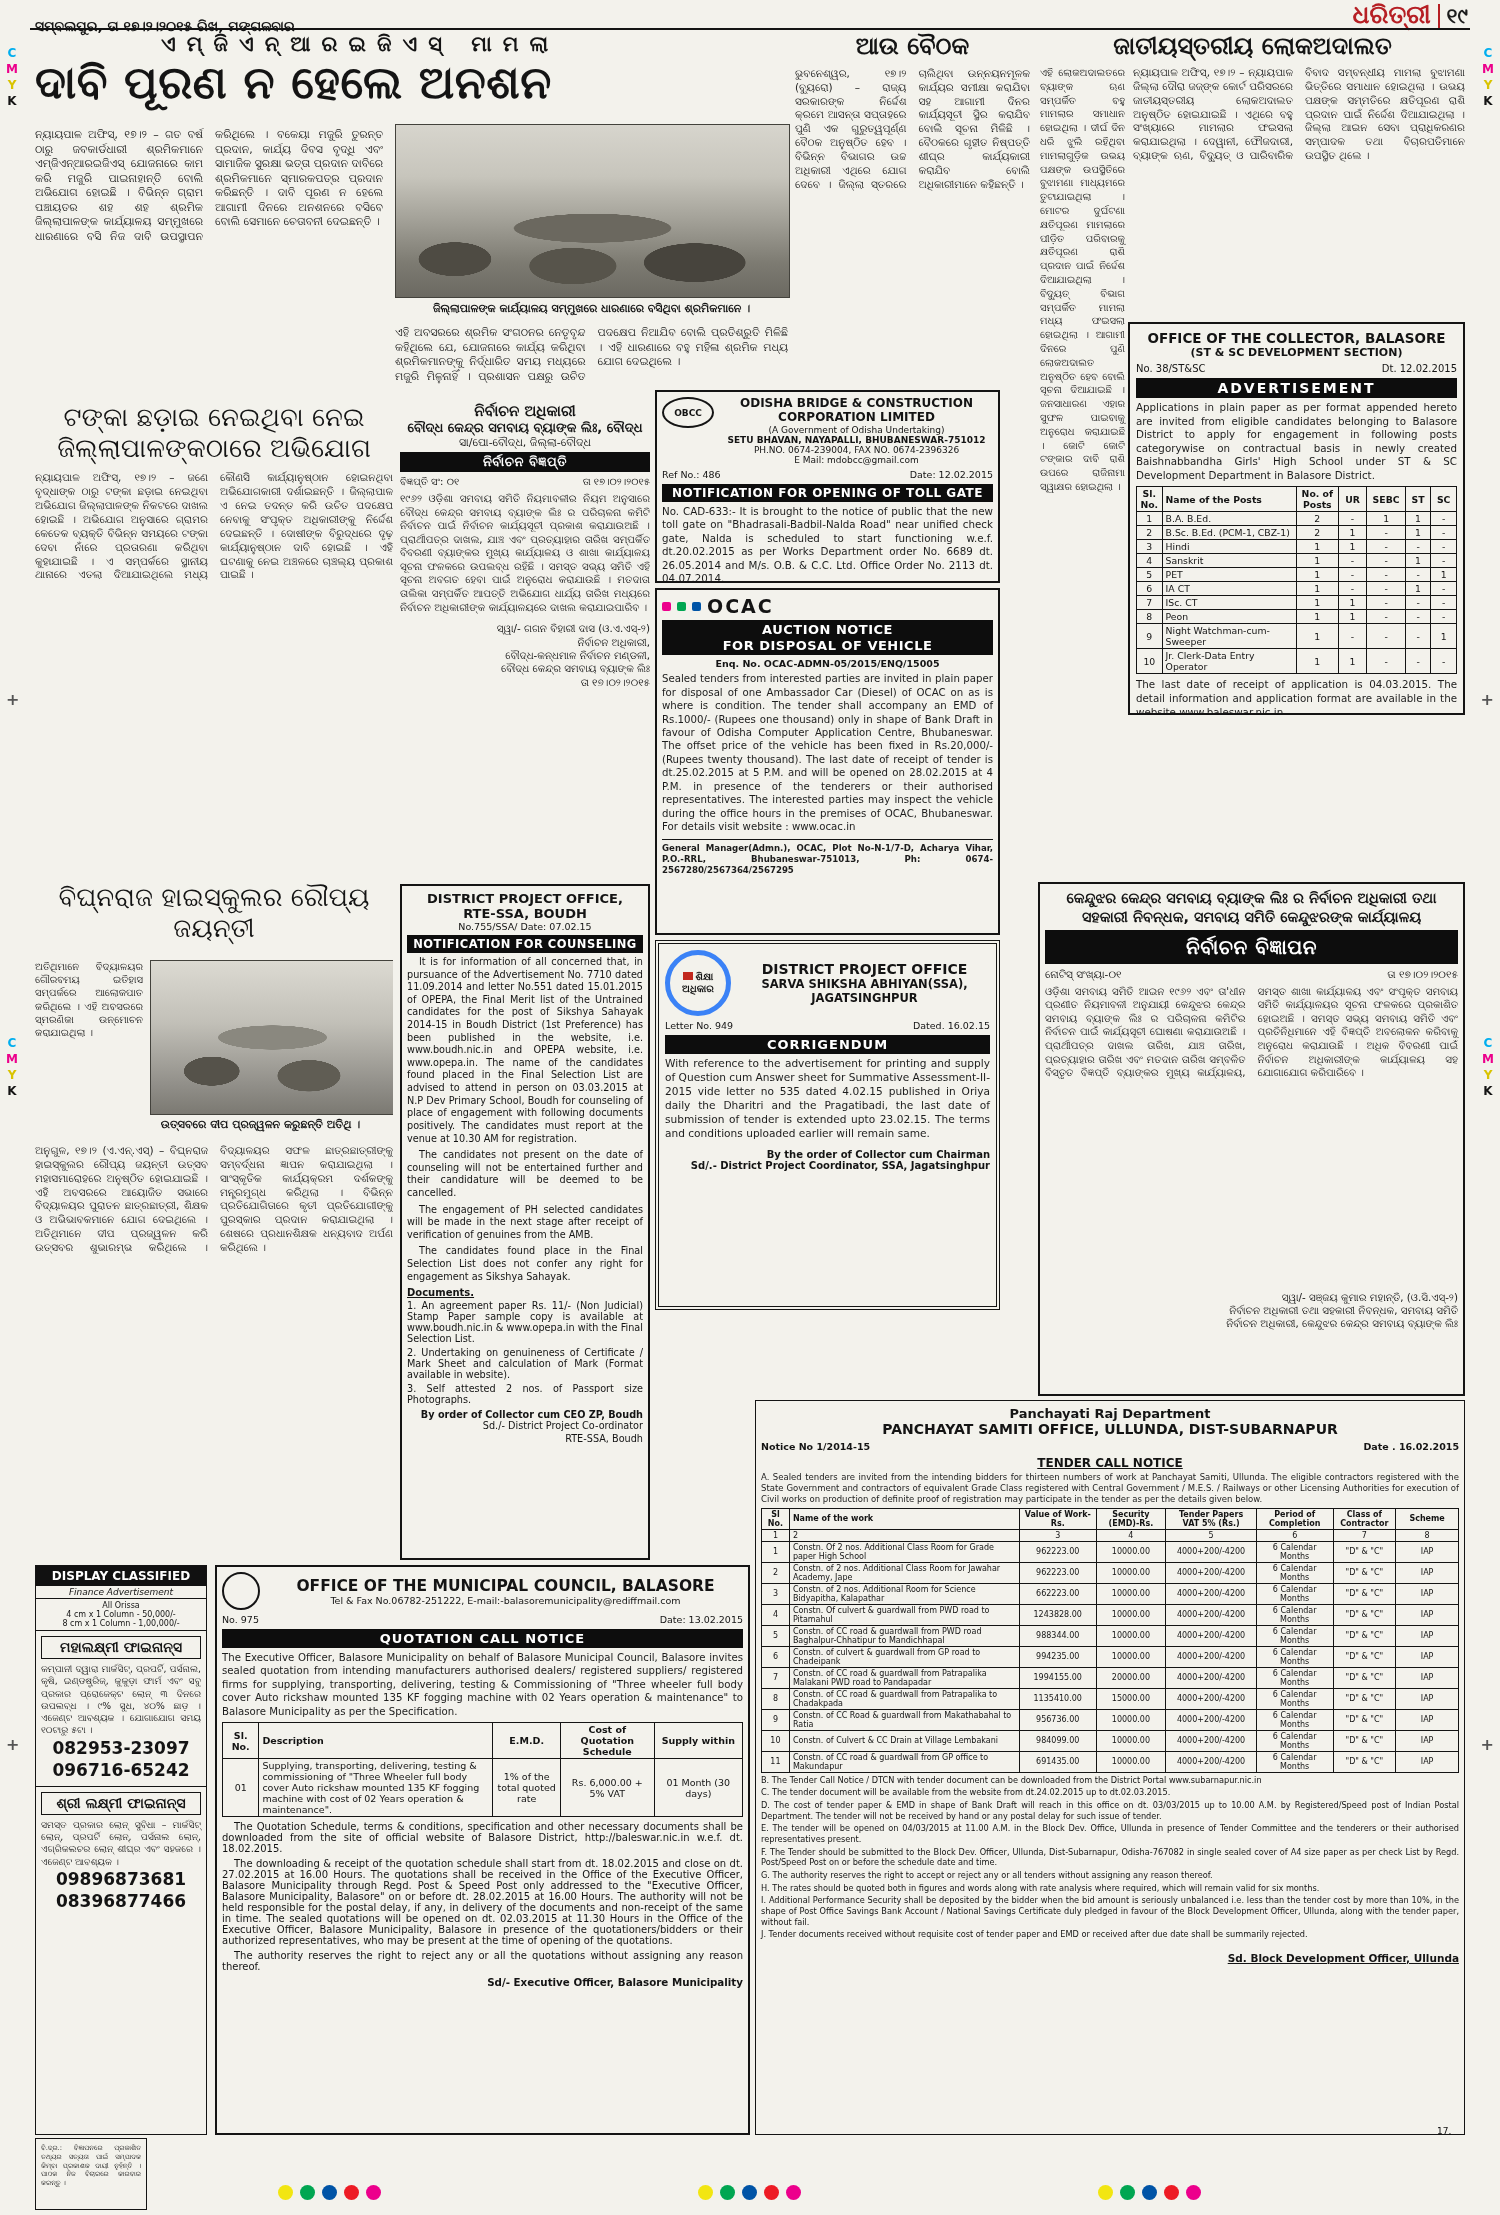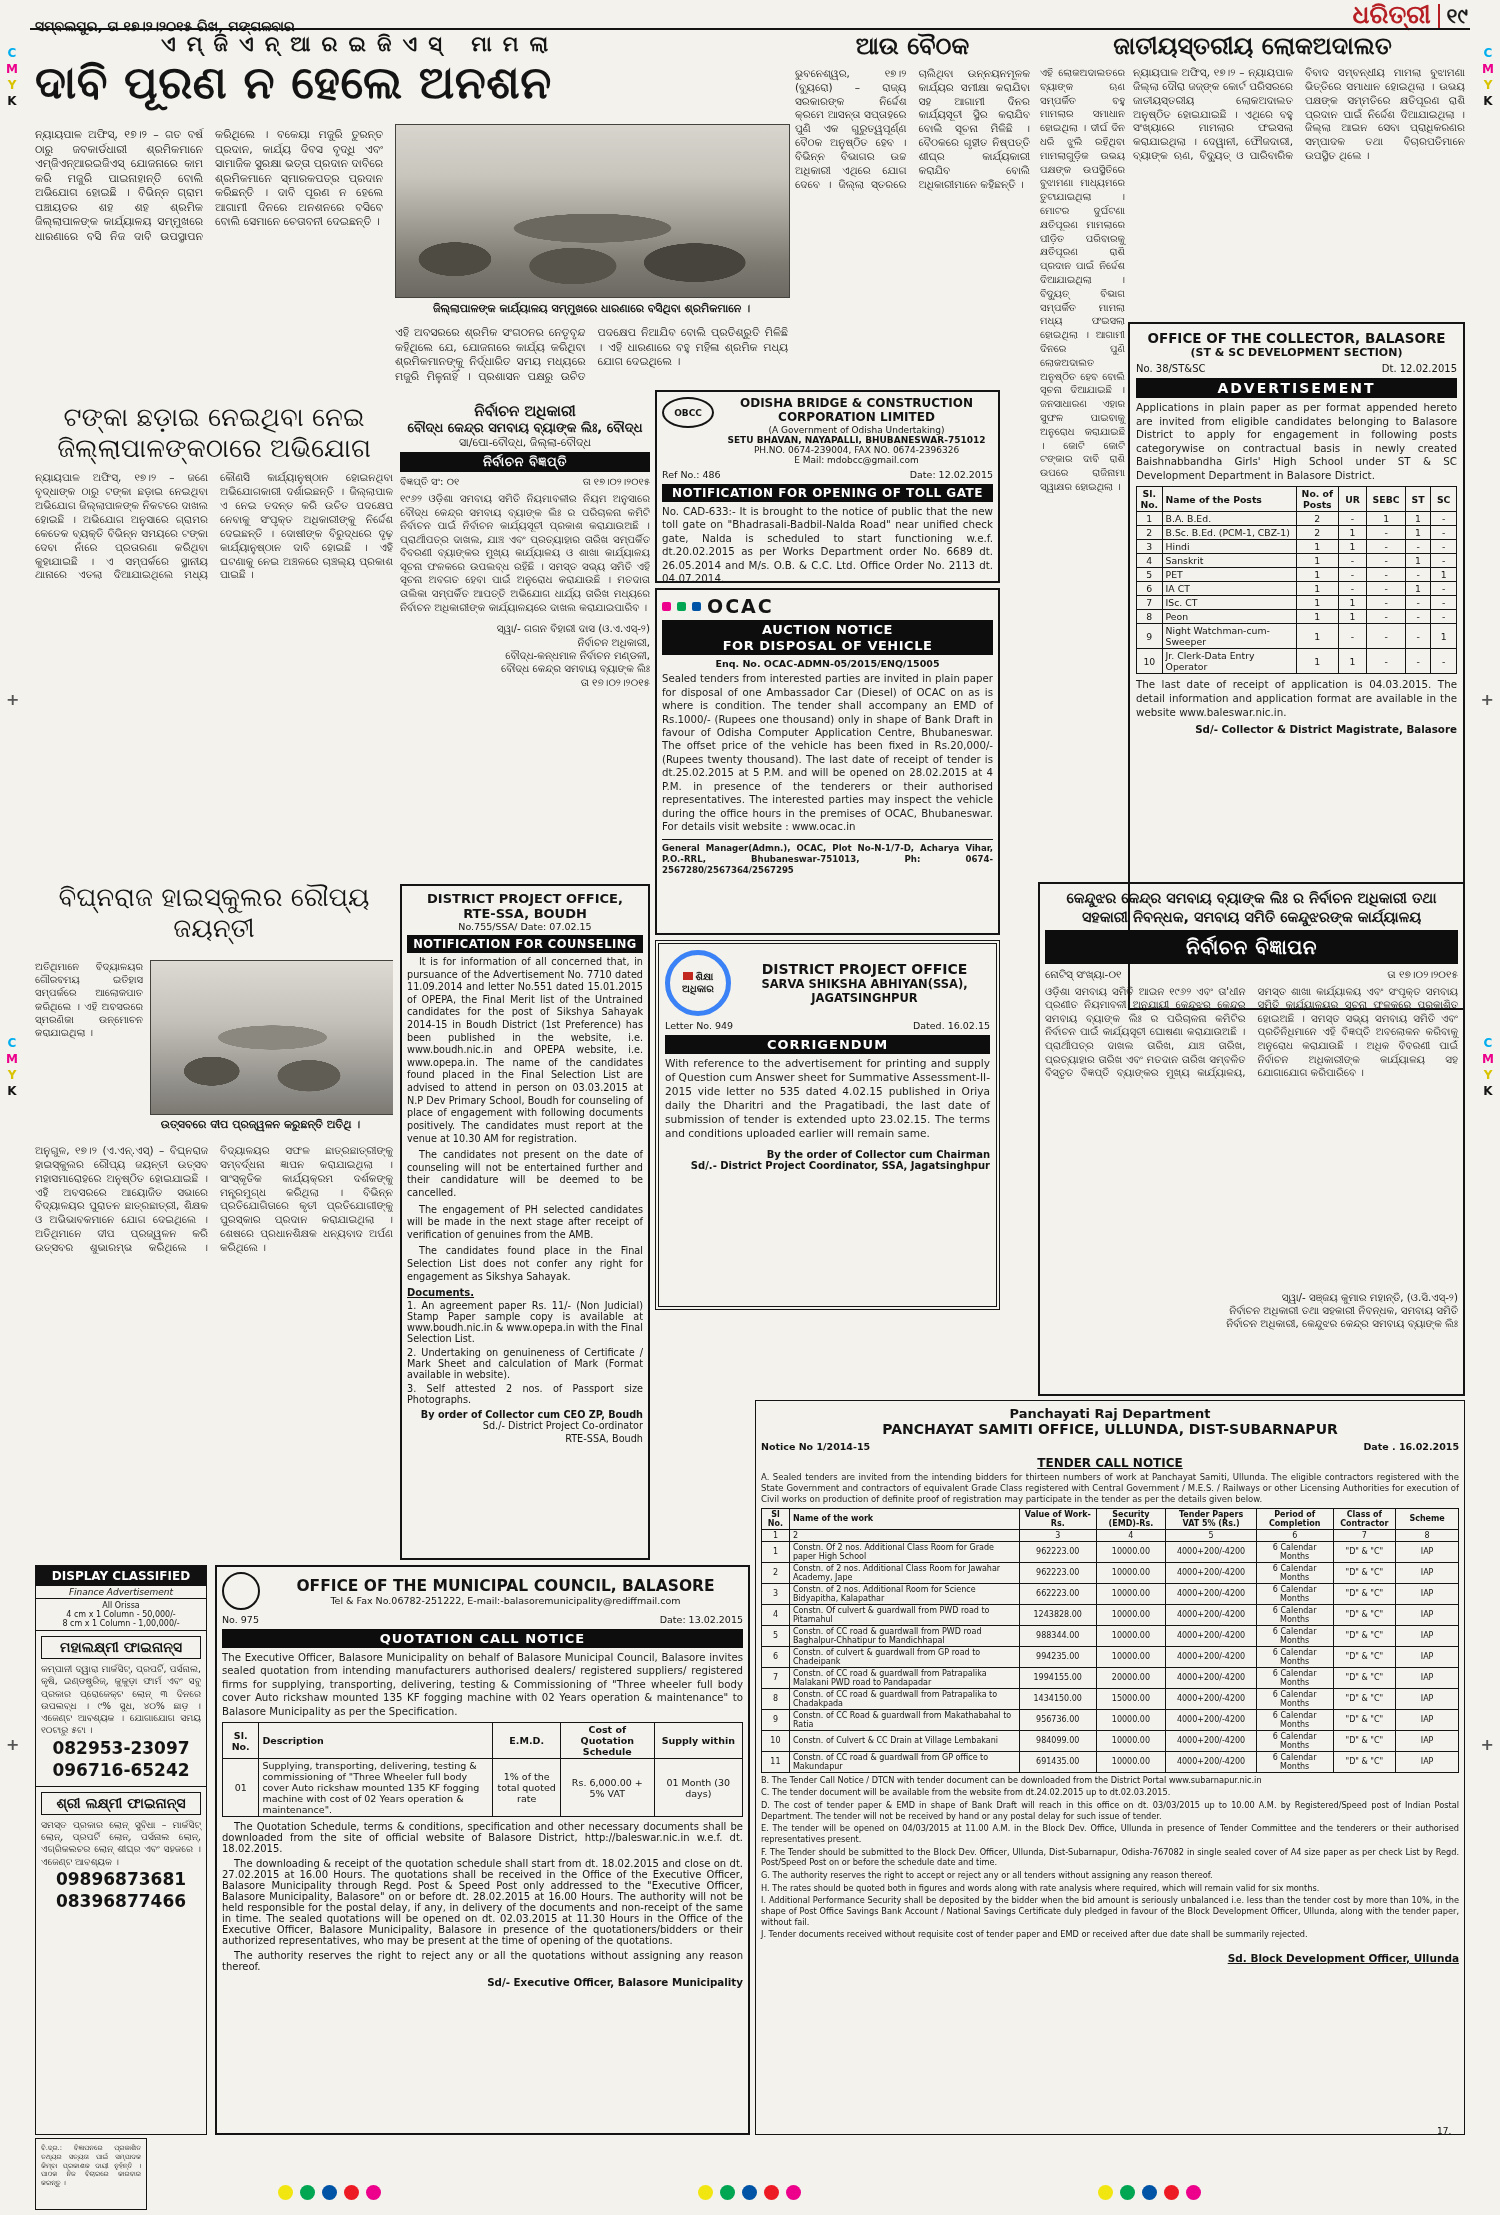--- a/index.html
+++ b/index.html
@@ -113,21 +113,21 @@
 
   <div class="abs" style="left:795px;top:32px;width:235px;height:353px;overflow:hidden">
     <div class="headline-m">ଆଉ ବୈଠକ</div>
     <div class="body c2" style="margin-top:6px;font-size:10.5px;height:310px">ଭୁବନେଶ୍ୱର, ୧୭।୨ (ବ୍ୟୁରୋ) – ରାଜ୍ୟ ସରକାରଙ୍କ ନିର୍ଦ୍ଦେଶ କ୍ରମେ ଆସନ୍ତା ସପ୍ତାହରେ ପୁଣି ଏକ ଗୁରୁତ୍ୱପୂର୍ଣ୍ଣ ବୈଠକ ଅନୁଷ୍ଠିତ ହେବ । ବିଭିନ୍ନ ବିଭାଗର ଉଚ୍ଚ ଅଧିକାରୀ ଏଥିରେ ଯୋଗ ଦେବେ । ଜିଲ୍ଲା ସ୍ତରରେ ଚାଲିଥିବା ଉନ୍ନୟନମୂଳକ କାର୍ଯ୍ୟର ସମୀକ୍ଷା କରାଯିବା ସହ ଆଗାମୀ ଦିନର କାର୍ଯ୍ୟସୂଚୀ ସ୍ଥିର କରାଯିବ ବୋଲି ସୂଚନା ମିଳିଛି । ବୈଠକରେ ଗୃହୀତ ନିଷ୍ପତ୍ତି ଶୀଘ୍ର କାର୍ଯ୍ୟକାରୀ କରାଯିବ ବୋଲି ଅଧିକାରୀମାନେ କହିଛନ୍ତି ।</div>
   </div>
 
   <div class="abs headline-m" style="left:1040px;top:32px;width:425px">ଜାତୀୟସ୍ତରୀୟ ଲୋକଅଦାଲତ</div>
   <div class="abs body" style="left:1040px;top:66px;width:85px;height:810px;font-size:10px;line-height:1.38">ଏହି ଲୋକଅଦାଲତରେ ବ୍ୟାଙ୍କ ଋଣ ସମ୍ପର୍କିତ ବହୁ ମାମଲାର ସମାଧାନ ହୋଇଥିଲା । ଦୀର୍ଘ ଦିନ ଧରି ଝୁଲି ରହିଥିବା ମାମଲାଗୁଡ଼ିକ ଉଭୟ ପକ୍ଷଙ୍କ ଉପସ୍ଥିତିରେ ବୁଝାମଣା ମାଧ୍ୟମରେ ତୁଟାଯାଇଥିଲା । ମୋଟର ଦୁର୍ଘଟଣା କ୍ଷତିପୂରଣ ମାମଲାରେ ପୀଡ଼ିତ ପରିବାରକୁ କ୍ଷତିପୂରଣ ରାଶି ପ୍ରଦାନ ପାଇଁ ନିର୍ଦ୍ଦେଶ ଦିଆଯାଇଥିଲା । ବିଦ୍ୟୁତ୍ ବିଭାଗ ସମ୍ପର୍କିତ ମାମଲା ମଧ୍ୟ ଫଇସଲା ହୋଇଥିଲା । ଆଗାମୀ ଦିନରେ ପୁଣି ଲୋକଅଦାଲତ ଅନୁଷ୍ଠିତ ହେବ ବୋଲି ସୂଚନା ଦିଆଯାଇଛି । ଜନସାଧାରଣ ଏହାର ସୁଫଳ ପାଇବାକୁ ଅନୁରୋଧ କରାଯାଇଛି । କୋଟି କୋଟି ଟଙ୍କାର ଦାବି ରାଶି ଉପରେ ରାଜିନାମା ସ୍ୱାକ୍ଷର ହୋଇଥିଲା ।</div>
   <div class="abs body c2" style="left:1133px;top:66px;width:332px;height:250px;font-size:10.5px">ନ୍ୟାୟପାଳ ଅଫିସ୍, ୧୭।୨ – ନ୍ୟାୟପାଳ ଜିଲ୍ଲା ଦୌରା ଜଜ୍‌ଙ୍କ କୋର୍ଟ ପରିସରରେ ଜାତୀୟସ୍ତରୀୟ ଲୋକଅଦାଲତ ଅନୁଷ୍ଠିତ ହୋଇଯାଇଛି । ଏଥିରେ ବହୁ ସଂଖ୍ୟାରେ ମାମଲାର ଫଇସଲା କରାଯାଇଥିଲା । ଦେୱାନୀ, ଫୌଜଦାରୀ, ବ୍ୟାଙ୍କ ଋଣ, ବିଦ୍ୟୁତ୍ ଓ ପାରିବାରିକ ବିବାଦ ସମ୍ବନ୍ଧୀୟ ମାମଲା ବୁଝାମଣା ଭିତ୍ତିରେ ସମାଧାନ ହୋଇଥିଲା । ଉଭୟ ପକ୍ଷଙ୍କ ସମ୍ମତିରେ କ୍ଷତିପୂରଣ ରାଶି ପ୍ରଦାନ ପାଇଁ ନିର୍ଦ୍ଦେଶ ଦିଆଯାଇଥିଲା । ଜିଲ୍ଲା ଆଇନ ସେବା ପ୍ରାଧିକରଣର ସମ୍ପାଦକ ତଥା ବିଚାରପତିମାନେ ଉପସ୍ଥିତ ଥିଲେ ।</div>
 
-  <div class="abs box" style="left:1128px;top:322px;width:337px;height:688px">
+  <div class="abs box" style="left:1128px;top:322px;width:337px;height:393px">
     <div class="ctr b" style="font-size:13.5px">OFFICE OF THE COLLECTOR, BALASORE</div>
     <div class="ctr b" style="font-size:11px">(ST &amp; SC DEVELOPMENT SECTION)</div>
     <div class="duo">
       <span>No. 38/ST&amp;SC</span>
       <span>Dt. 12.02.2015</span>
     </div>
     <div class="bar" style="font-size:14px;letter-spacing:2px">ADVERTISEMENT</div>
     <div class="body" style="font-size:10.3px">Applications in plain paper as per format appended hereto are invited from eligible candidates belonging to Balasore District to apply for engagement in following posts categorywise on contractual basis in newly created Baishnabbandha Girls' High School under ST &amp; SC Development Department in Balasore District.</div>
     <table class="nt coltbl" style="font-size:9.3px;margin:4px 0">
       <colgroup>
@@ -484,21 +484,21 @@
             <td>1994155.00</td>
             <td>20000.00</td>
             <td>4000+200/-4200</td>
             <td>6 Calendar Months</td>
             <td>"D" &amp; "C"</td>
             <td>IAP</td>
           </tr>
           <tr>
             <td>8</td>
             <td>Constn. of CC road &amp; guardwall from Patrapalika to Chadakpada</td>
-            <td>1434150.00</td>
+            <td>1135410.00</td>
             <td>15000.00</td>
             <td>4000+200/-4200</td>
             <td>6 Calendar Months</td>
             <td>"D" &amp; "C"</td>
             <td>IAP</td>
           </tr>
           <tr>
             <td>9</td>
             <td>Constn. of CC Road &amp; guardwall from Makathabahal to Ratia</td>
             <td>956736.00</td>

